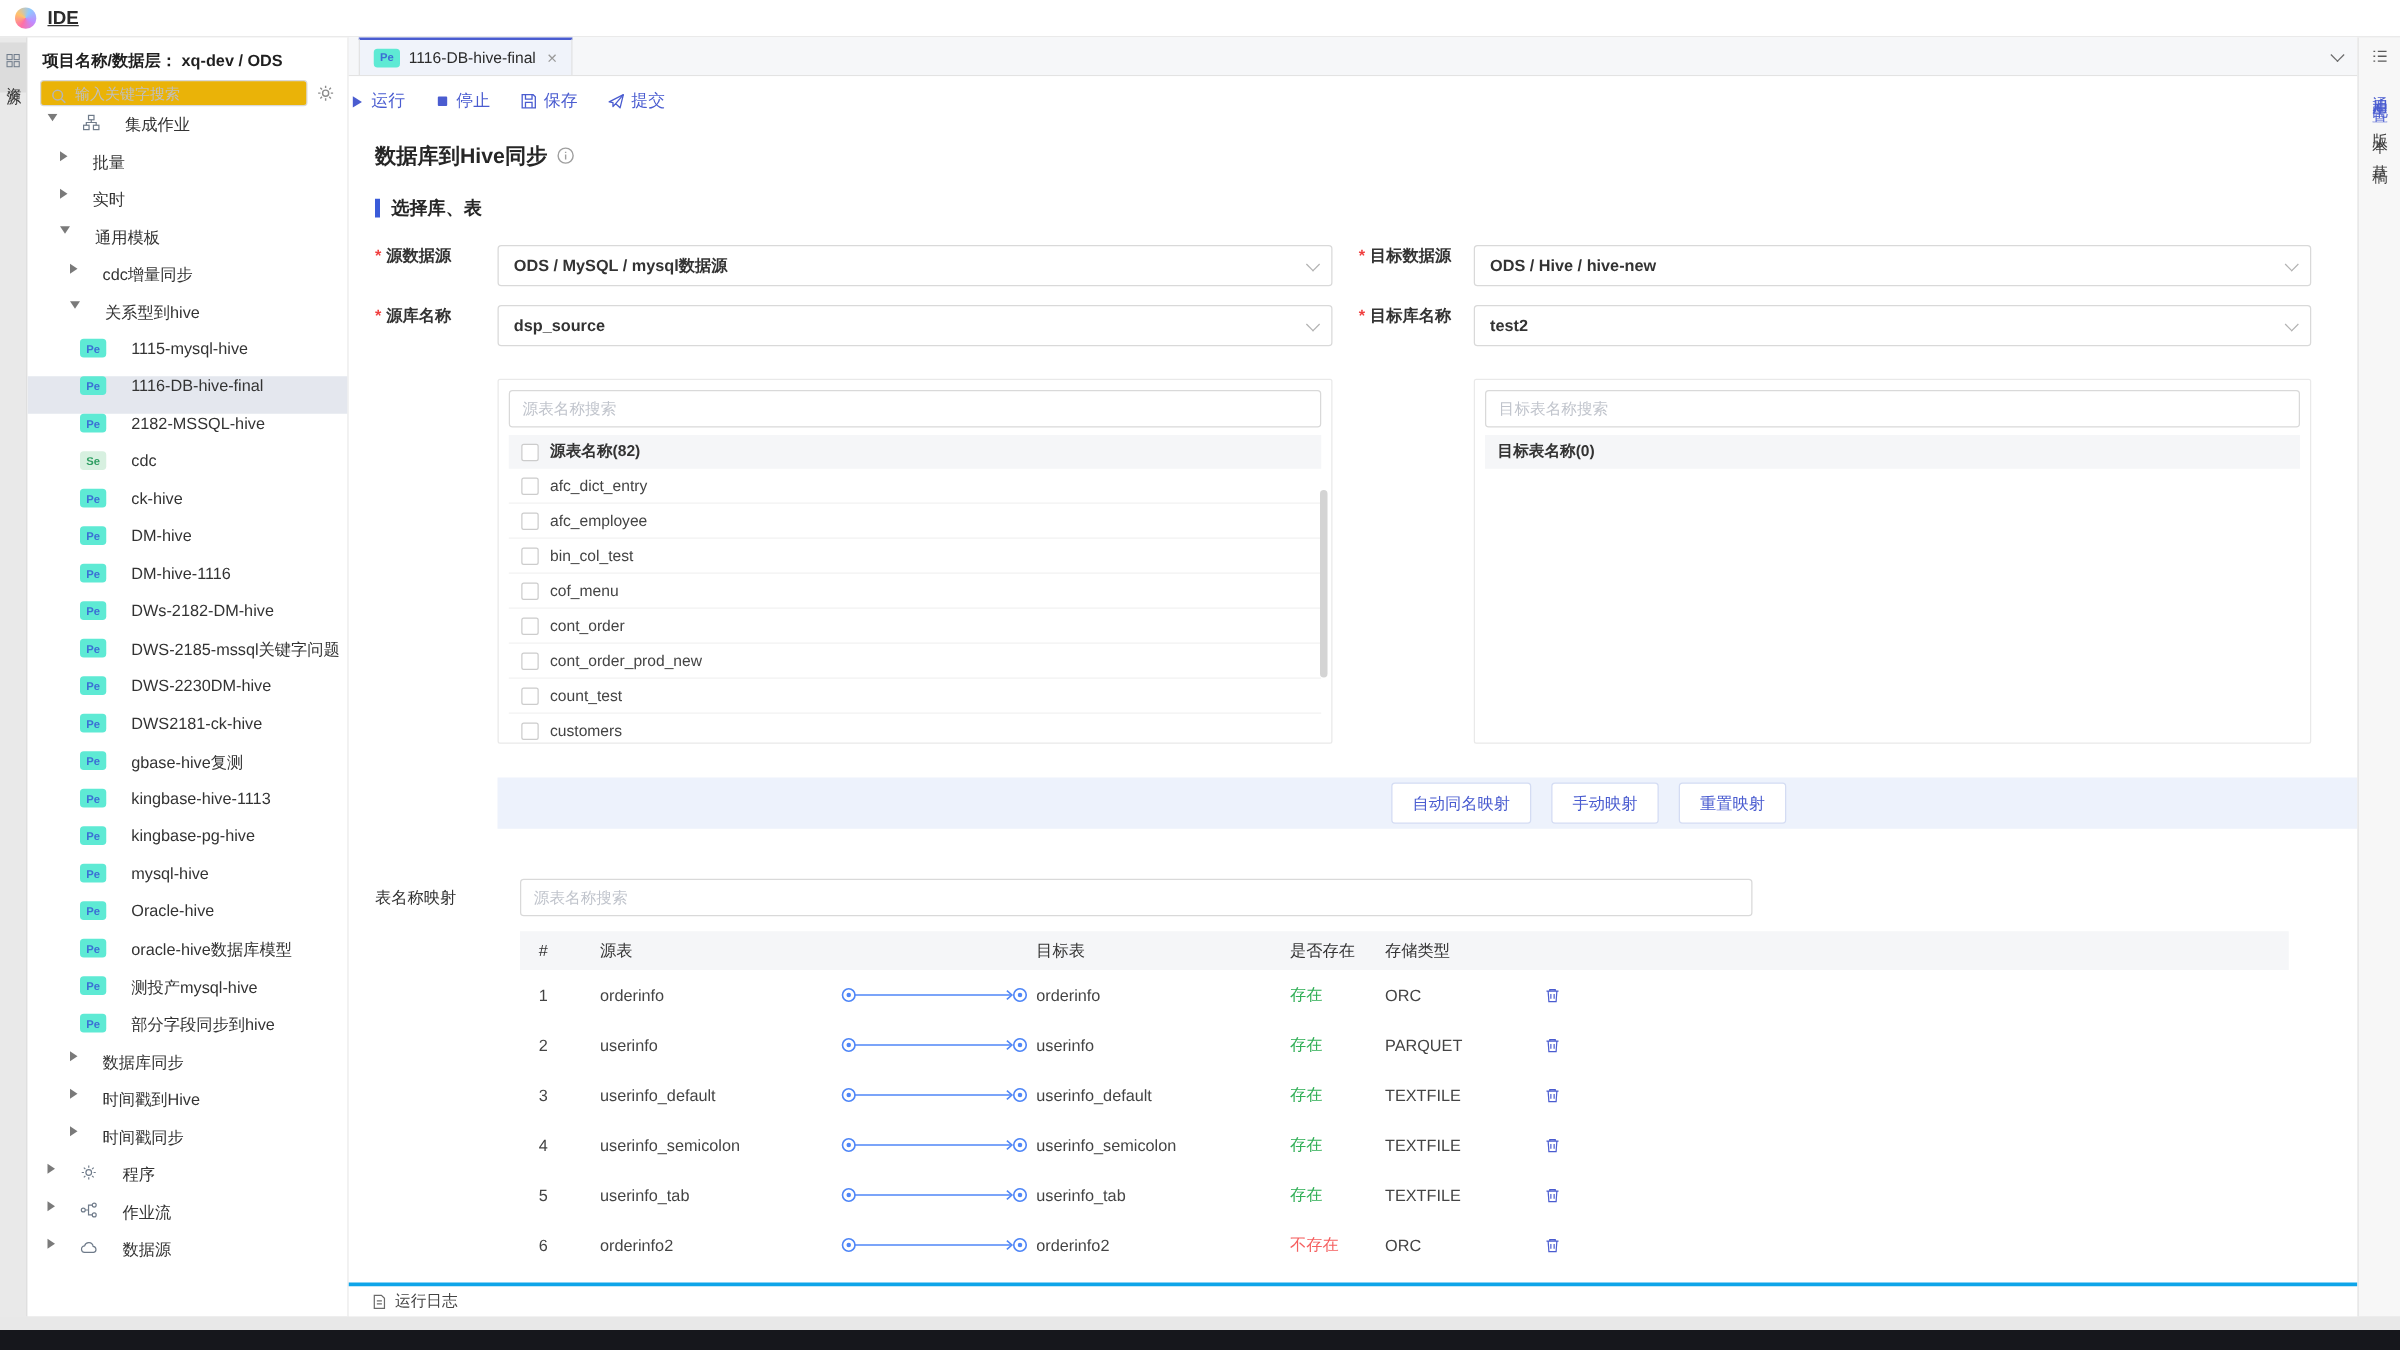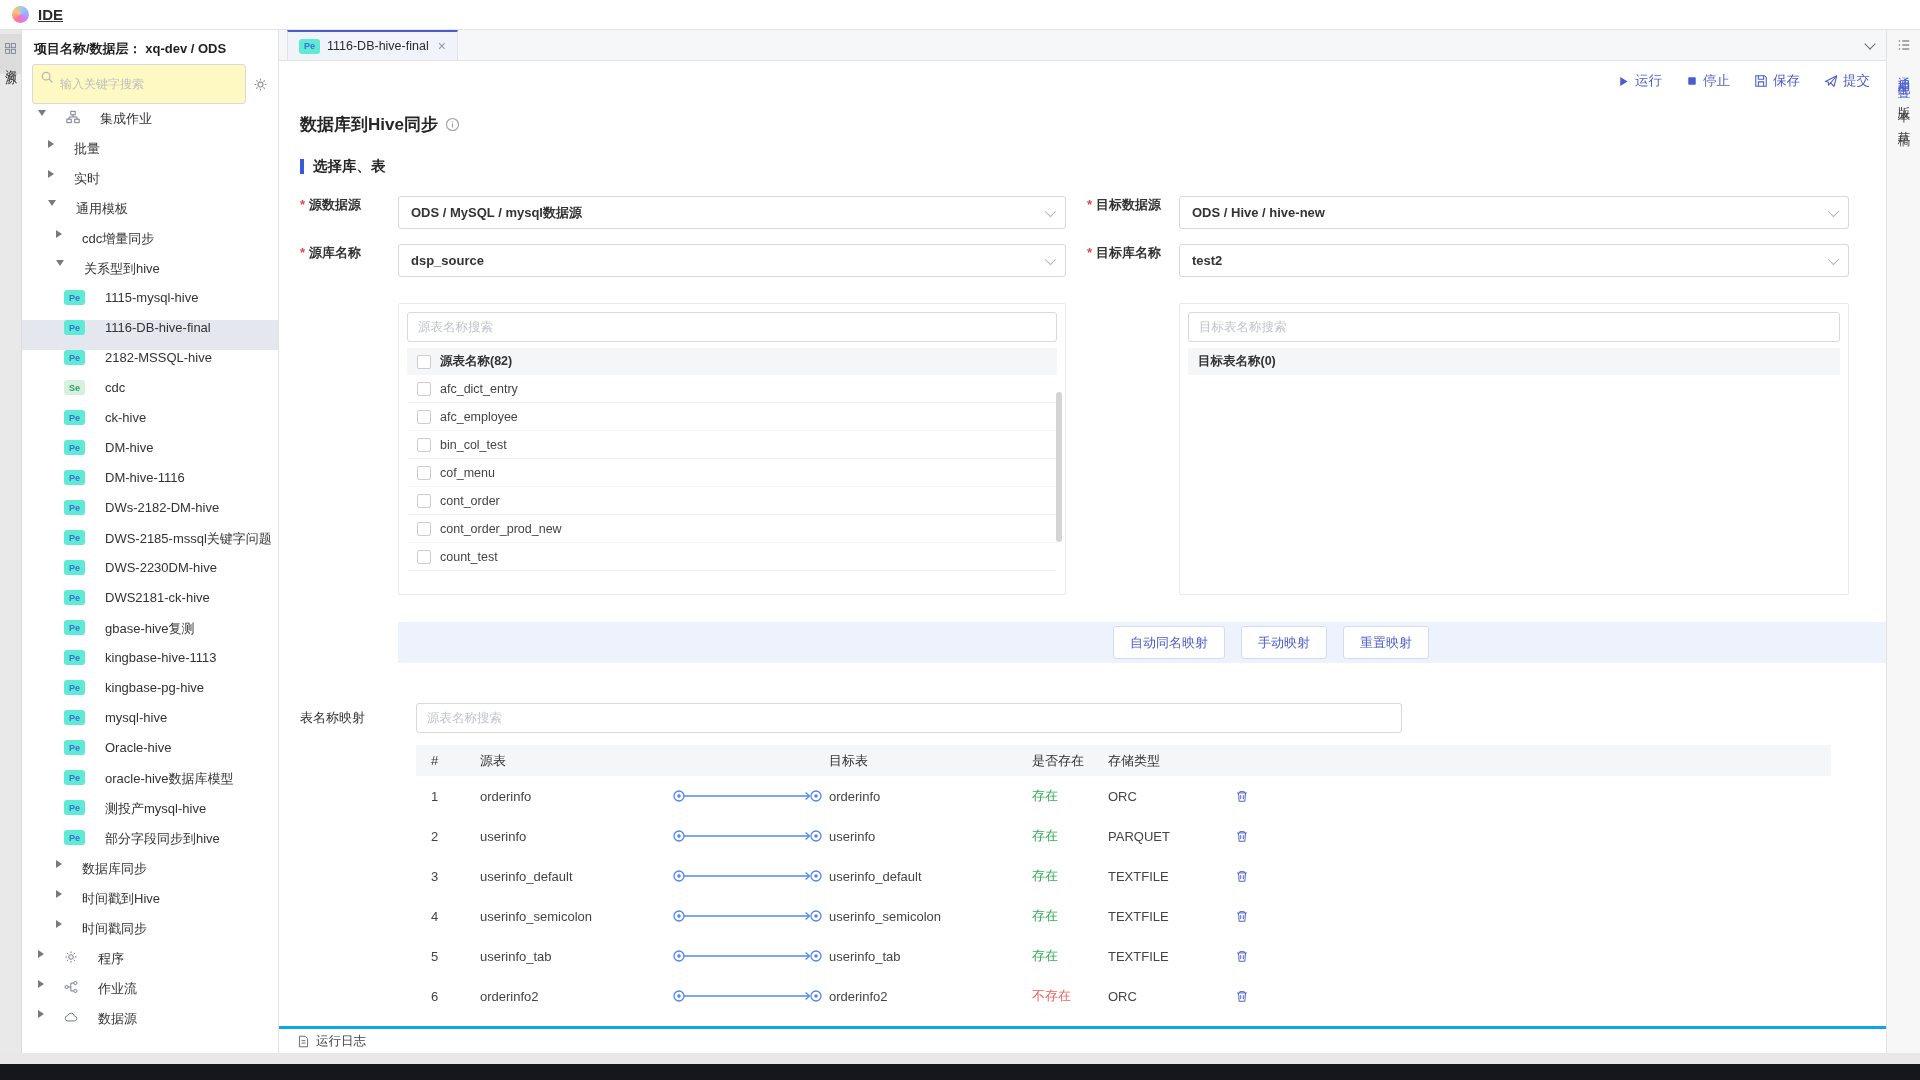--- a/index.html
+++ b/index.html
@@ -12,21 +12,21 @@
 .body-row{flex:1;display:flex;min-height:0;}
 
 .left-strip{flex:0 0 22px;background:#e9e9e9;border-right:1px solid #dcdcdc;padding-top:4px;}
 .strip-tab{display:flex;flex-direction:column;align-items:center;gap:5px;padding:8px 0;background:#dcdcdc;color:#3a3a3a;cursor:pointer;}
 .v-text{writing-mode:vertical-rl;font-size:12px;letter-spacing:3px;}
 
 .sidebar{flex:0 0 257px;background:#fff;border-right:1px solid #e3e3e3;display:flex;flex-direction:column;min-height:0;}
 .project-line{padding:10px 12px 6px;font-size:13px;font-weight:bold;color:#1f1f1f;white-space:nowrap;}
 .search-row{display:flex;align-items:center;gap:7px;padding:0 10px 6px;}
 .search-box{position:relative;flex:1;}
-.search-box input{width:100%;height:40px;border:1px solid #d9d9d9;border-radius:3px;padding:0 8px 0 27px;font-size:12px;color:#333;outline:none;font-family:inherit;background:#fef9c3;}
+.search-box input{width:100%;height:21px;border:1px solid #d9d9d9;border-radius:3px;padding:0 8px 0 27px;font-size:12px;color:#333;outline:none;font-family:inherit;background:#eab308;}
 .search-box input::placeholder{color:#bfbfbf;}
 .s-icon{position:absolute;left:8px;top:6px;color:#b5b5b5;display:flex;}
 .filter-gear{color:#8c8c8c;display:flex;cursor:pointer;}
 .tree{flex:1;overflow:hidden;padding-bottom:4px;font-size:13px;}
 .tree-row{height:30px;display:flex;gap:20px;cursor:pointer;color:#333;white-space:nowrap;}
 .tree-row.selected{background:#e4e7ee;}
 .caret-right{width:0;height:0;border-left:6px solid #7a7a7a;border-top:4px solid transparent;border-bottom:4px solid transparent;flex:0 0 auto;}
 .caret-down{width:0;height:0;border-top:6px solid #7a7a7a;border-left:4px solid transparent;border-right:4px solid transparent;flex:0 0 auto;}
 .lvl0{padding-left:16px;}.lvl1{padding-left:26px;}.lvl2{padding-left:34px;}.lvl3{padding-left:42px;}
 .node-icon{display:flex;color:#6f7b8a;flex:0 0 auto;}
@@ -34,21 +34,21 @@
 .badge.blue{background:#5eead4;color:#3b6fd4;}
 .badge.green{background:#d7f0e0;color:#2f9e63;}
 .tree-label{overflow:hidden;text-overflow:ellipsis;}
 
 .content-col{flex:1;display:flex;flex-direction:column;min-width:0;background:#fff;}
 .tab-bar{flex:0 0 31px;background:#f6f7f9;border-bottom:1px solid #e3e3e3;display:flex;align-items:stretch;padding-left:8px;}
 .doc-tab{display:flex;align-items:center;gap:7px;padding:0 11px;background:#f0f3fa;border-top:2px solid #4a5cd0;border-left:1px solid #e3e3e3;border-right:1px solid #e3e3e3;font-size:12.5px;color:#2b2b2b;cursor:pointer;}
 .doc-tab .close{color:#9a9a9a;font-size:14px;margin-left:2px;cursor:pointer;}
 .tabbar-right{margin-left:auto;display:flex;align-items:center;padding-right:12px;}
 .chev-down{width:8px;height:8px;border-right:1.6px solid #6b6b6b;border-bottom:1.6px solid #6b6b6b;transform:rotate(45deg);margin-top:-3px;cursor:pointer;}
-.toolbar{flex:0 0 40px;display:flex;align-items:center;justify-content:flex-end;gap:24px;padding-right:16px;background:#fff;}
+.toolbar{flex:0 0 40px;display:flex;align-items:center;gap:24px;padding-right:16px;background:#fff;}
 .tool-btn{display:flex;align-items:center;gap:5px;color:#4a5cd0;font-size:13.5px;cursor:pointer;}
 .page{flex:1;min-height:0;overflow:hidden;padding-left:21px;background:#fff;}
 .page-title-row{margin-top:12px;display:flex;align-items:center;gap:7px;}
 .page-title{font-size:17px;font-weight:bold;color:#262626;}
 .info-icon{color:#9f9f9f;display:flex;}
 .section-row{margin-top:21px;display:flex;align-items:center;gap:9px;}
 .section-bar{width:4px;height:15px;background:#3a5bd9;}
 .section-title{font-size:14.5px;font-weight:bold;color:#262626;}
 .form-row{display:flex;align-items:flex-start;margin-top:20px;font-weight:bold;}
 .form-row+.form-row{margin-top:15px;}
@@ -420,20 +420,24 @@
                   <span>cont_order</span>
                 </div>
                 <div class="list-row">
                   <span class="cb"></span>
                   <span>cont_order_prod_new</span>
                 </div>
                 <div class="list-row">
                   <span class="cb"></span>
                   <span>count_test</span>
                 </div>
+                <div class="list-row">
+                  <span class="cb"></span>
+                  <span>customers</span>
+                </div>
               </div>
             <span class="scroll-thumb"></span>
           </div>
           <div class="panel right">
             <div class="panel-search">
               <input placeholder="目标表名称搜索" style="">
             </div>
             <div class="list-header">
               <span>目标表名称(0)</span>
             </div>

